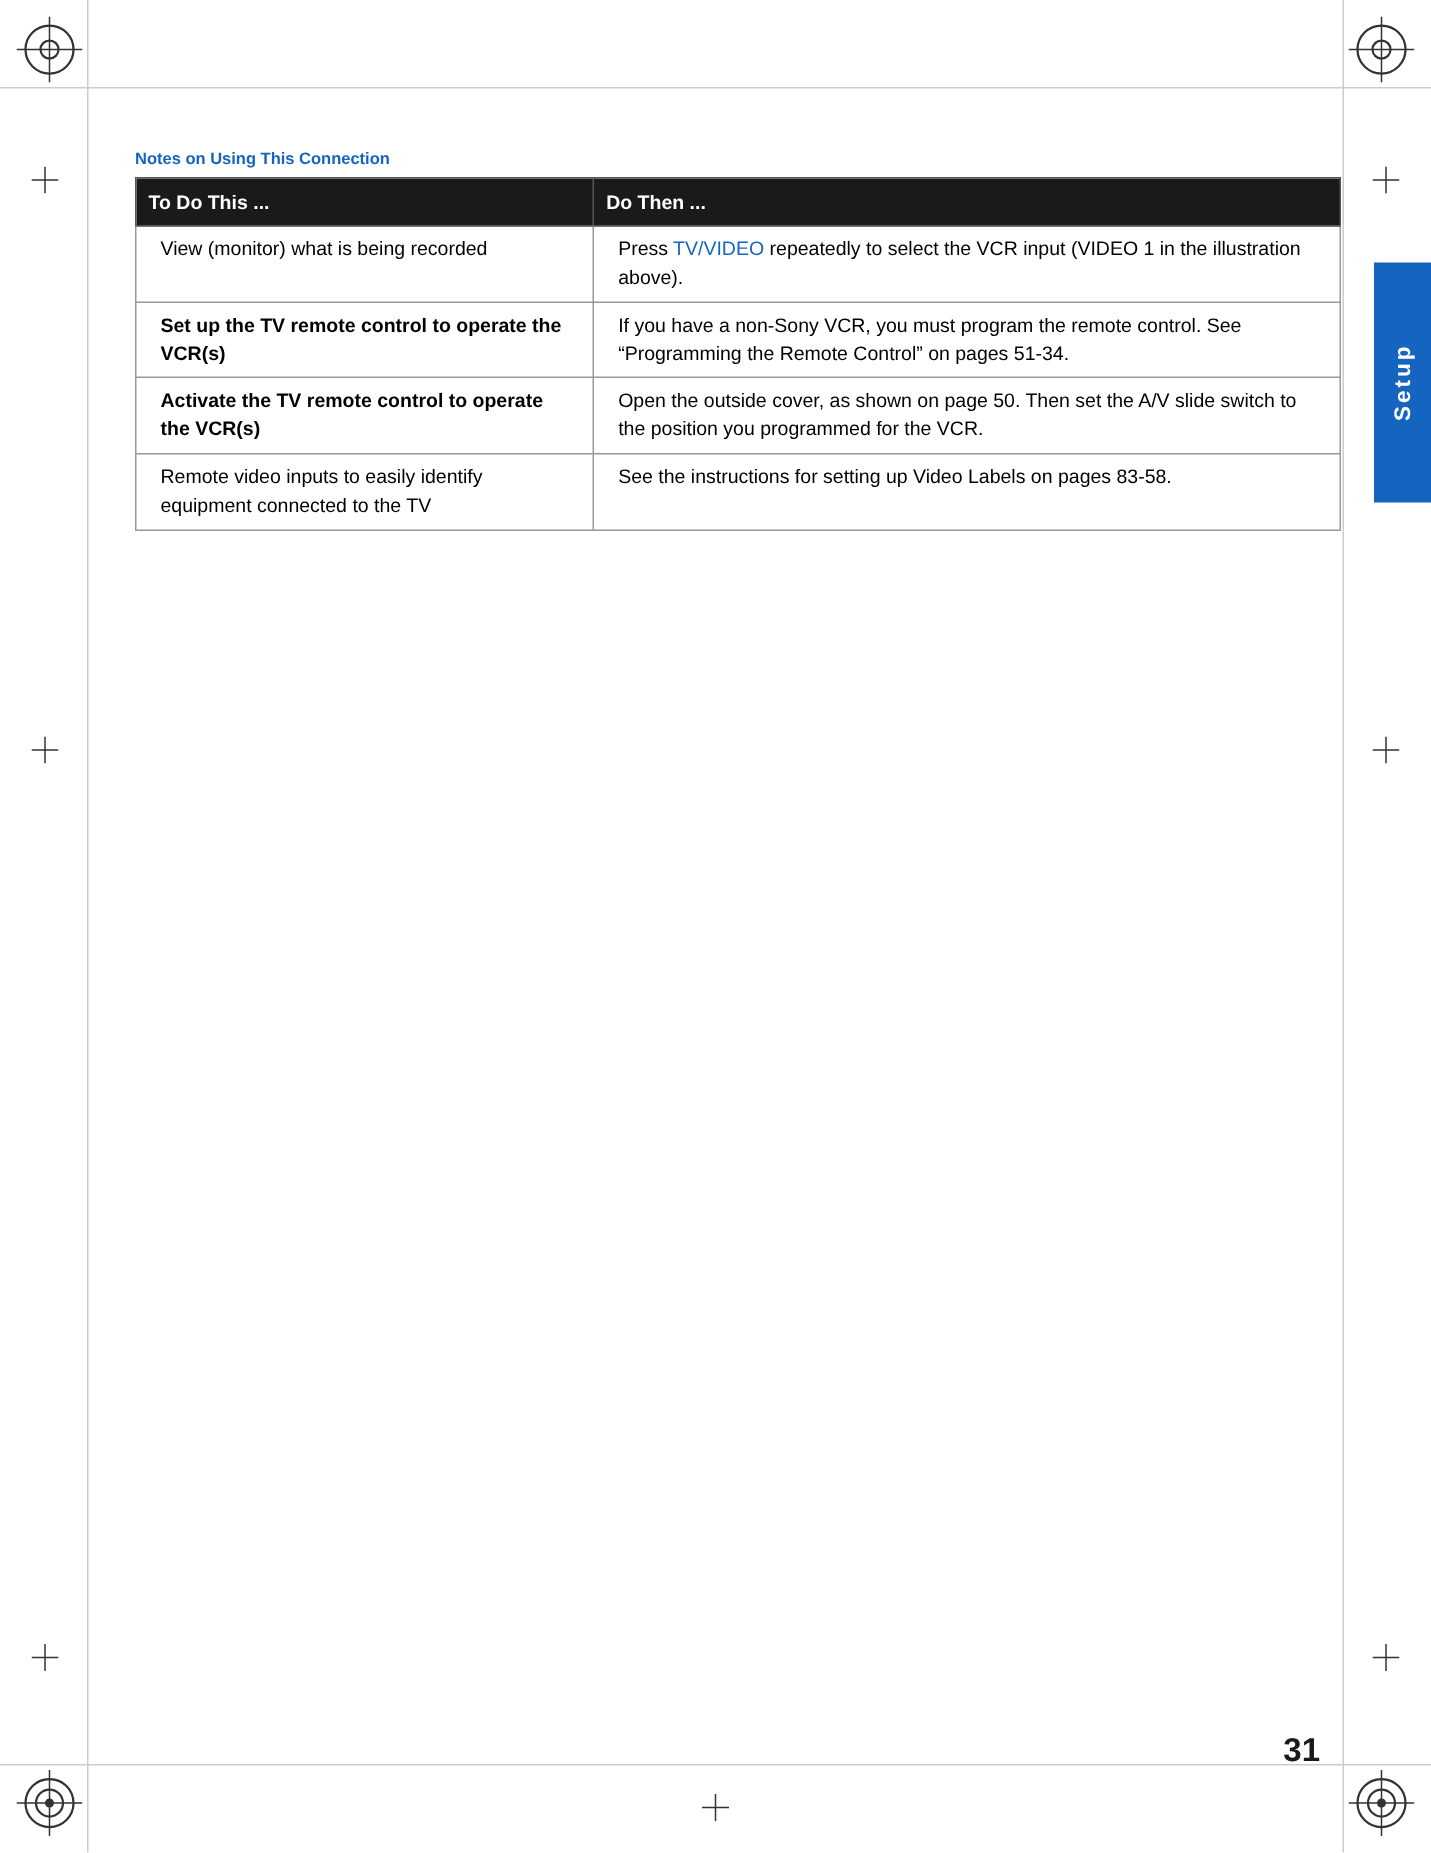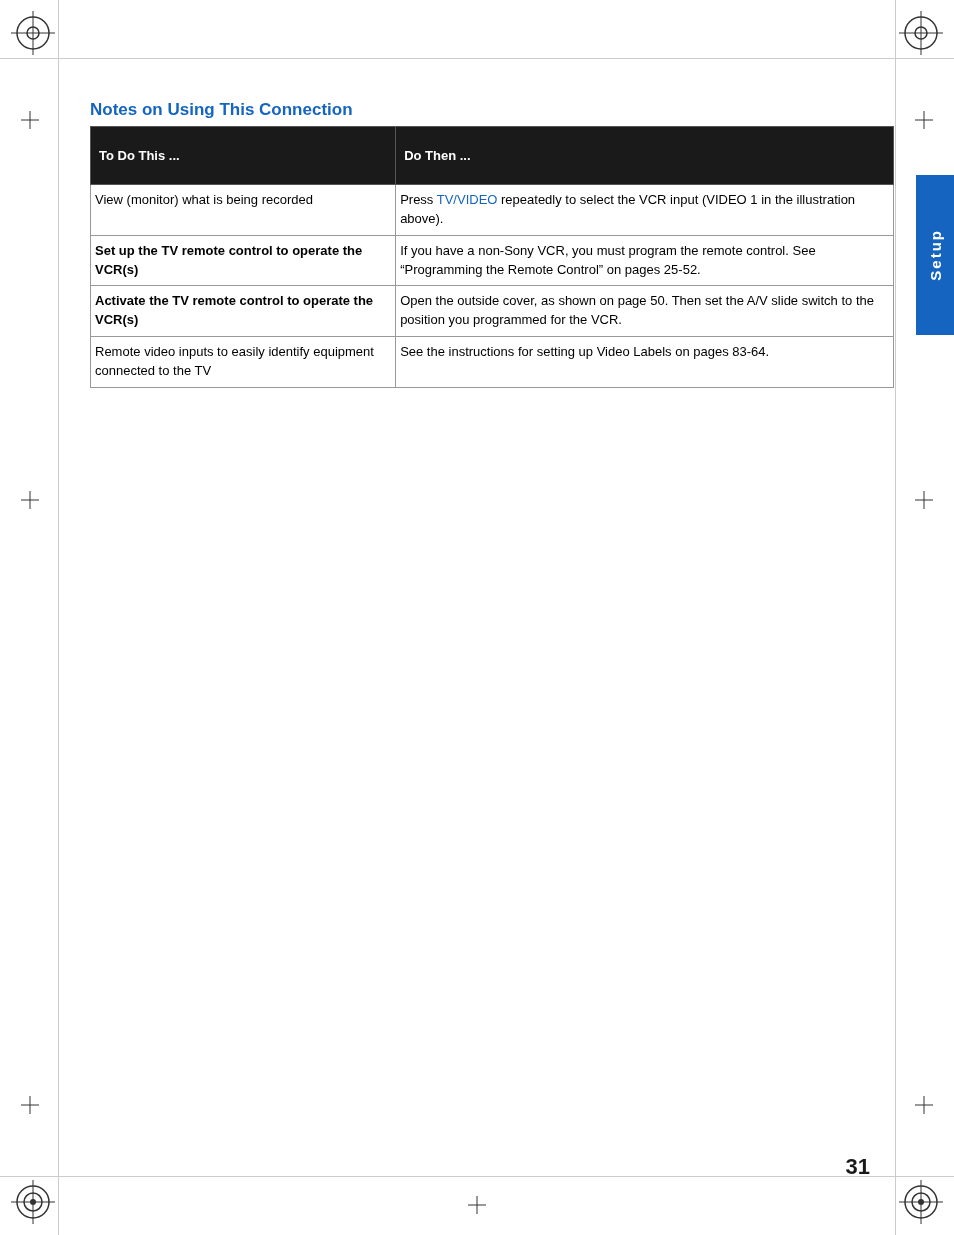--- a/index.html
+++ b/index.html
@@ -98,44 +98,44 @@
       position: absolute;
       top: 100px;
       left: 90px;
       right: 60px;
       bottom: 100px;
     }
 
     
     .section-heading {
       color: #1565c0;
-      font-size: 17px;
+      font-size: 11px;
       font-weight: bold;
       margin-bottom: 6px;
     }
 
     
     .info-table {
       width: 100%;
       border-collapse: collapse;
       font-size: 13px;
     }
 
     .info-table thead tr th {
       background-color: #1a1a1a;
       color: #ffffff;
-      padding: 21px 8px;
+      padding: 8px 8px;
       text-align: left;
       font-size: 13px;
       font-weight: bold;
       border: 1px solid #555;
     }
 
     .info-table tbody tr td {
-      padding: 6px 4px;
+      padding: 6px 16px;
       vertical-align: top;
       border: 1px solid #999;
       line-height: 1.45;
     }
 
     .info-table tbody tr td:first-child {
       width: 38%;
       font-size: 13px;
     }
 
@@ -149,21 +149,21 @@
 
     .link-text {
       color: #1565c0;
       text-align: right;
     }
 
     
     .page-number {
       position: absolute;
       bottom: 55px;
-      right: 84px;
+      right: 74px;
       font-size: 22px;
       font-weight: bold;
       color: #1a1a1a;
     }
 
     
     .border-line-left {
       position: absolute;
       left: 58px;
       top: 0;
@@ -311,40 +311,40 @@
           <td>
             Press <span class="link-text">TV/VIDEO</span> repeatedly to select the VCR input (VIDEO 1 in the illustration above).
           </td>
         </tr>
 
         <tr>
           <td>
             <span class="bold-text">Set up the TV remote control to operate the VCR(s)</span>
           </td>
           <td>
-            <span>If you have a non-Sony VCR, you must program the remote control. See “Programming the Remote Control” on pages 25-52.</span>
+            <span>If you have a non-Sony VCR, you must program the remote control. See “Programming the Remote Control” on pages 51-34.</span>
           </td>
         </tr>
 
         <tr>
           <td>
             <span class="bold-text">Activate the TV remote control to operate the VCR(s)</span>
           </td>
           <td>
             <span>Open the outside cover, as shown on page 50. Then set the A/V slide switch to the position you programmed for the VCR.</span>
           </td>
         </tr>
 
 
         <tr>
           <td>
             <span>Remote video inputs to easily identify equipment connected to the TV</span>
           </td>
           <td>
-            <span>See the instructions for setting up Video Labels on pages 83-64.</span>
+            <span>See the instructions for setting up Video Labels on pages 83-58.</span>
           </td>
         </tr>
       </tbody>
     </table>
 
   </div>
 
   <div class="page-number">31</div>
 
 </div>

